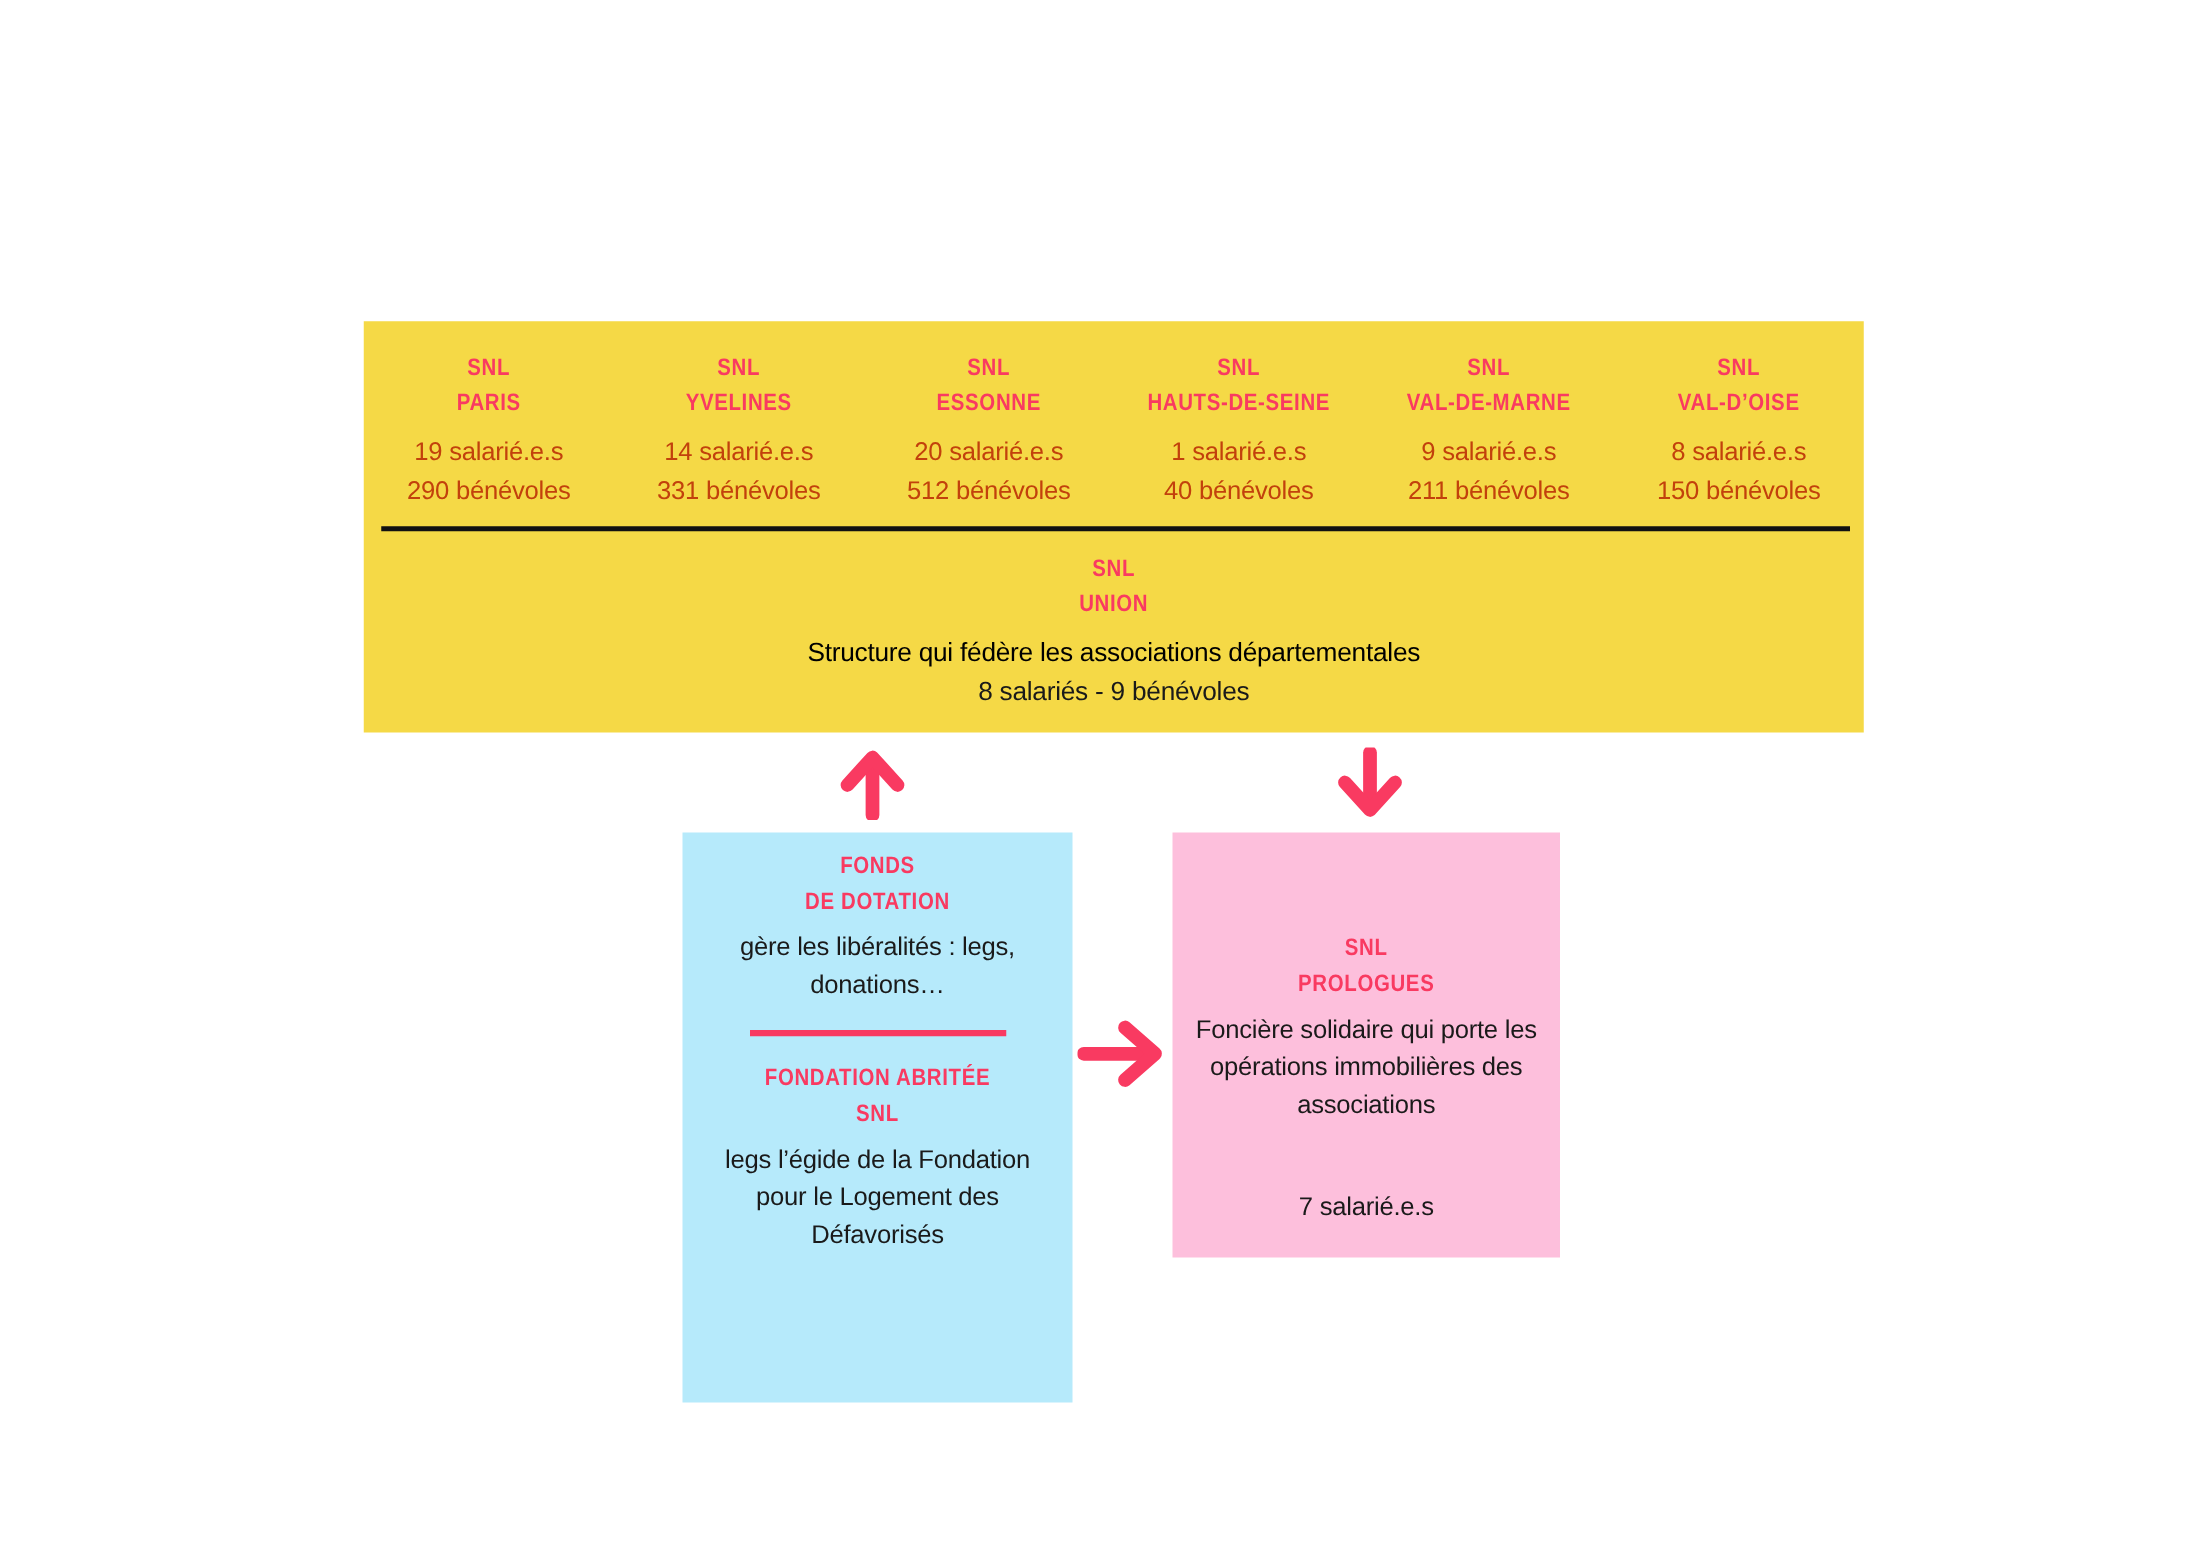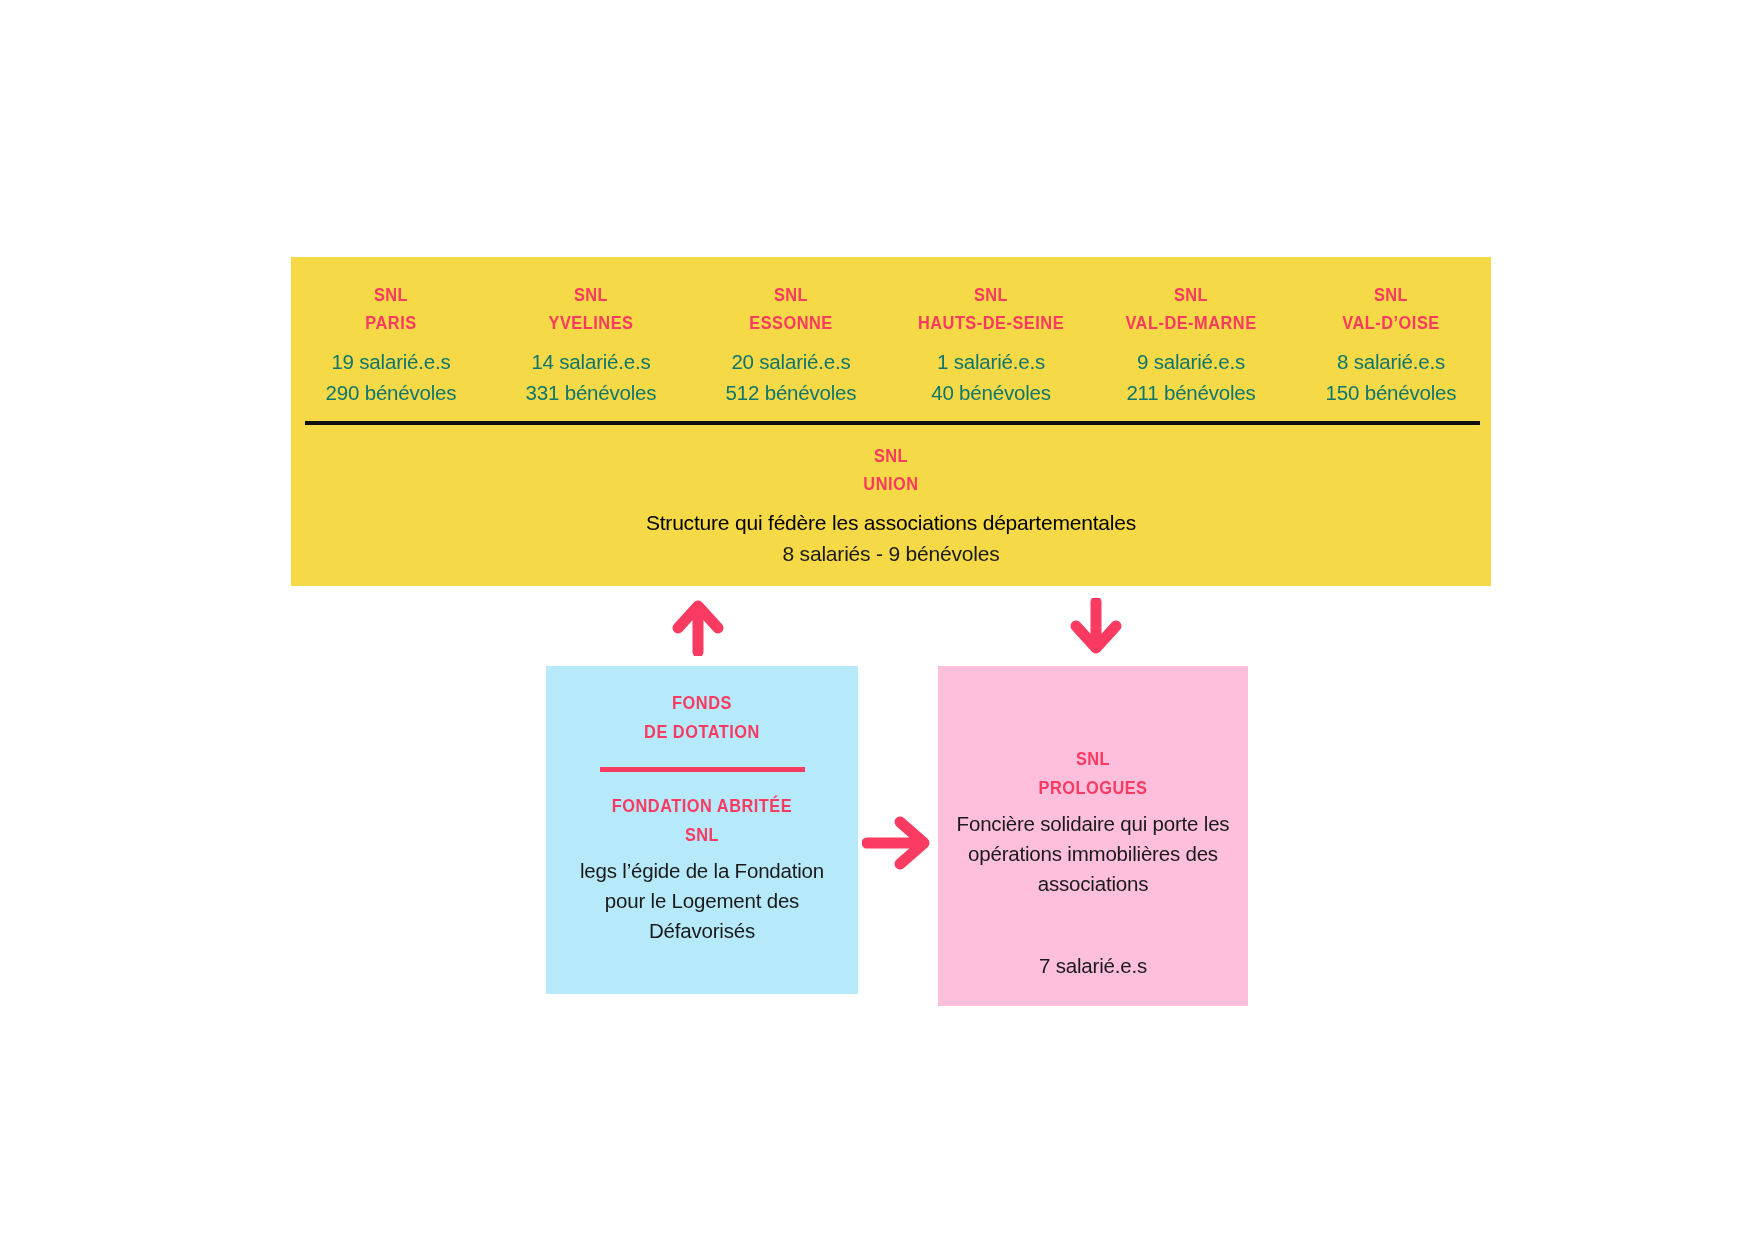--- a/index.html
+++ b/index.html
@@ -45,21 +45,21 @@
     color: #F93A61;
     font-weight: bold;
     font-size: 19px;
     letter-spacing: 0.6px;
     line-height: 28px;
     text-transform: uppercase;
     transform: scaleX(0.86);
     transform-origin: center;
   }
   .dept-stat {
-    color: #0f766e;
+    color: #c2410c;
     font-size: 20.5px;
     line-height: 31px;
     letter-spacing: -0.2px;
   }
   .dept-stat.first { margin-top: 9px; }
 
   #banner-divider {
     position: absolute;
     left: 14px;
     top: 164px;
@@ -104,25 +104,25 @@
   #arrow-up-to-union   { left: 672px; top: 598px; }
   #arrow-down-to-prologues { left: 1070px; top: 598px; }
   #arrow-right-blue-to-pink { left: 862px; top: 812px; }
 
   
   #blue-box {
     position: absolute;
     left: 546px;
     top: 666px;
     width: 312px;
-    height: 328px;
+    height: 456px;
     background: #B6EAFB;
     box-sizing: border-box;
     text-align: center;
-    padding: 22px 12px 0 12px;
+    padding: 12px 12px 0 12px;
   }
   
   #pink-box {
     position: absolute;
     left: 938px;
     top: 666px;
     width: 310px;
     height: 340px;
     background: #FDBFDC;
     box-sizing: border-box;
@@ -252,20 +252,21 @@
     <polyline points="38,10 62,31 38,52"></polyline>
   </g>
 </svg>
 
 <div id="blue-box">
 
   <div class="card-title">
     <div>FONDS</div>
     <div>DE DOTATION</div>
   </div>
+  <div class="card-body">gère les libéralités : legs, donations…</div>
 
   <div id="blue-inner-divider"></div>
 
   <div class="card-title">
     <div>FONDATION ABRITÉE</div>
     <div>SNL</div>
   </div>
   <div class="card-body">legs l’égide de la Fondation pour le Logement des Défavorisés</div>
 
 </div>

